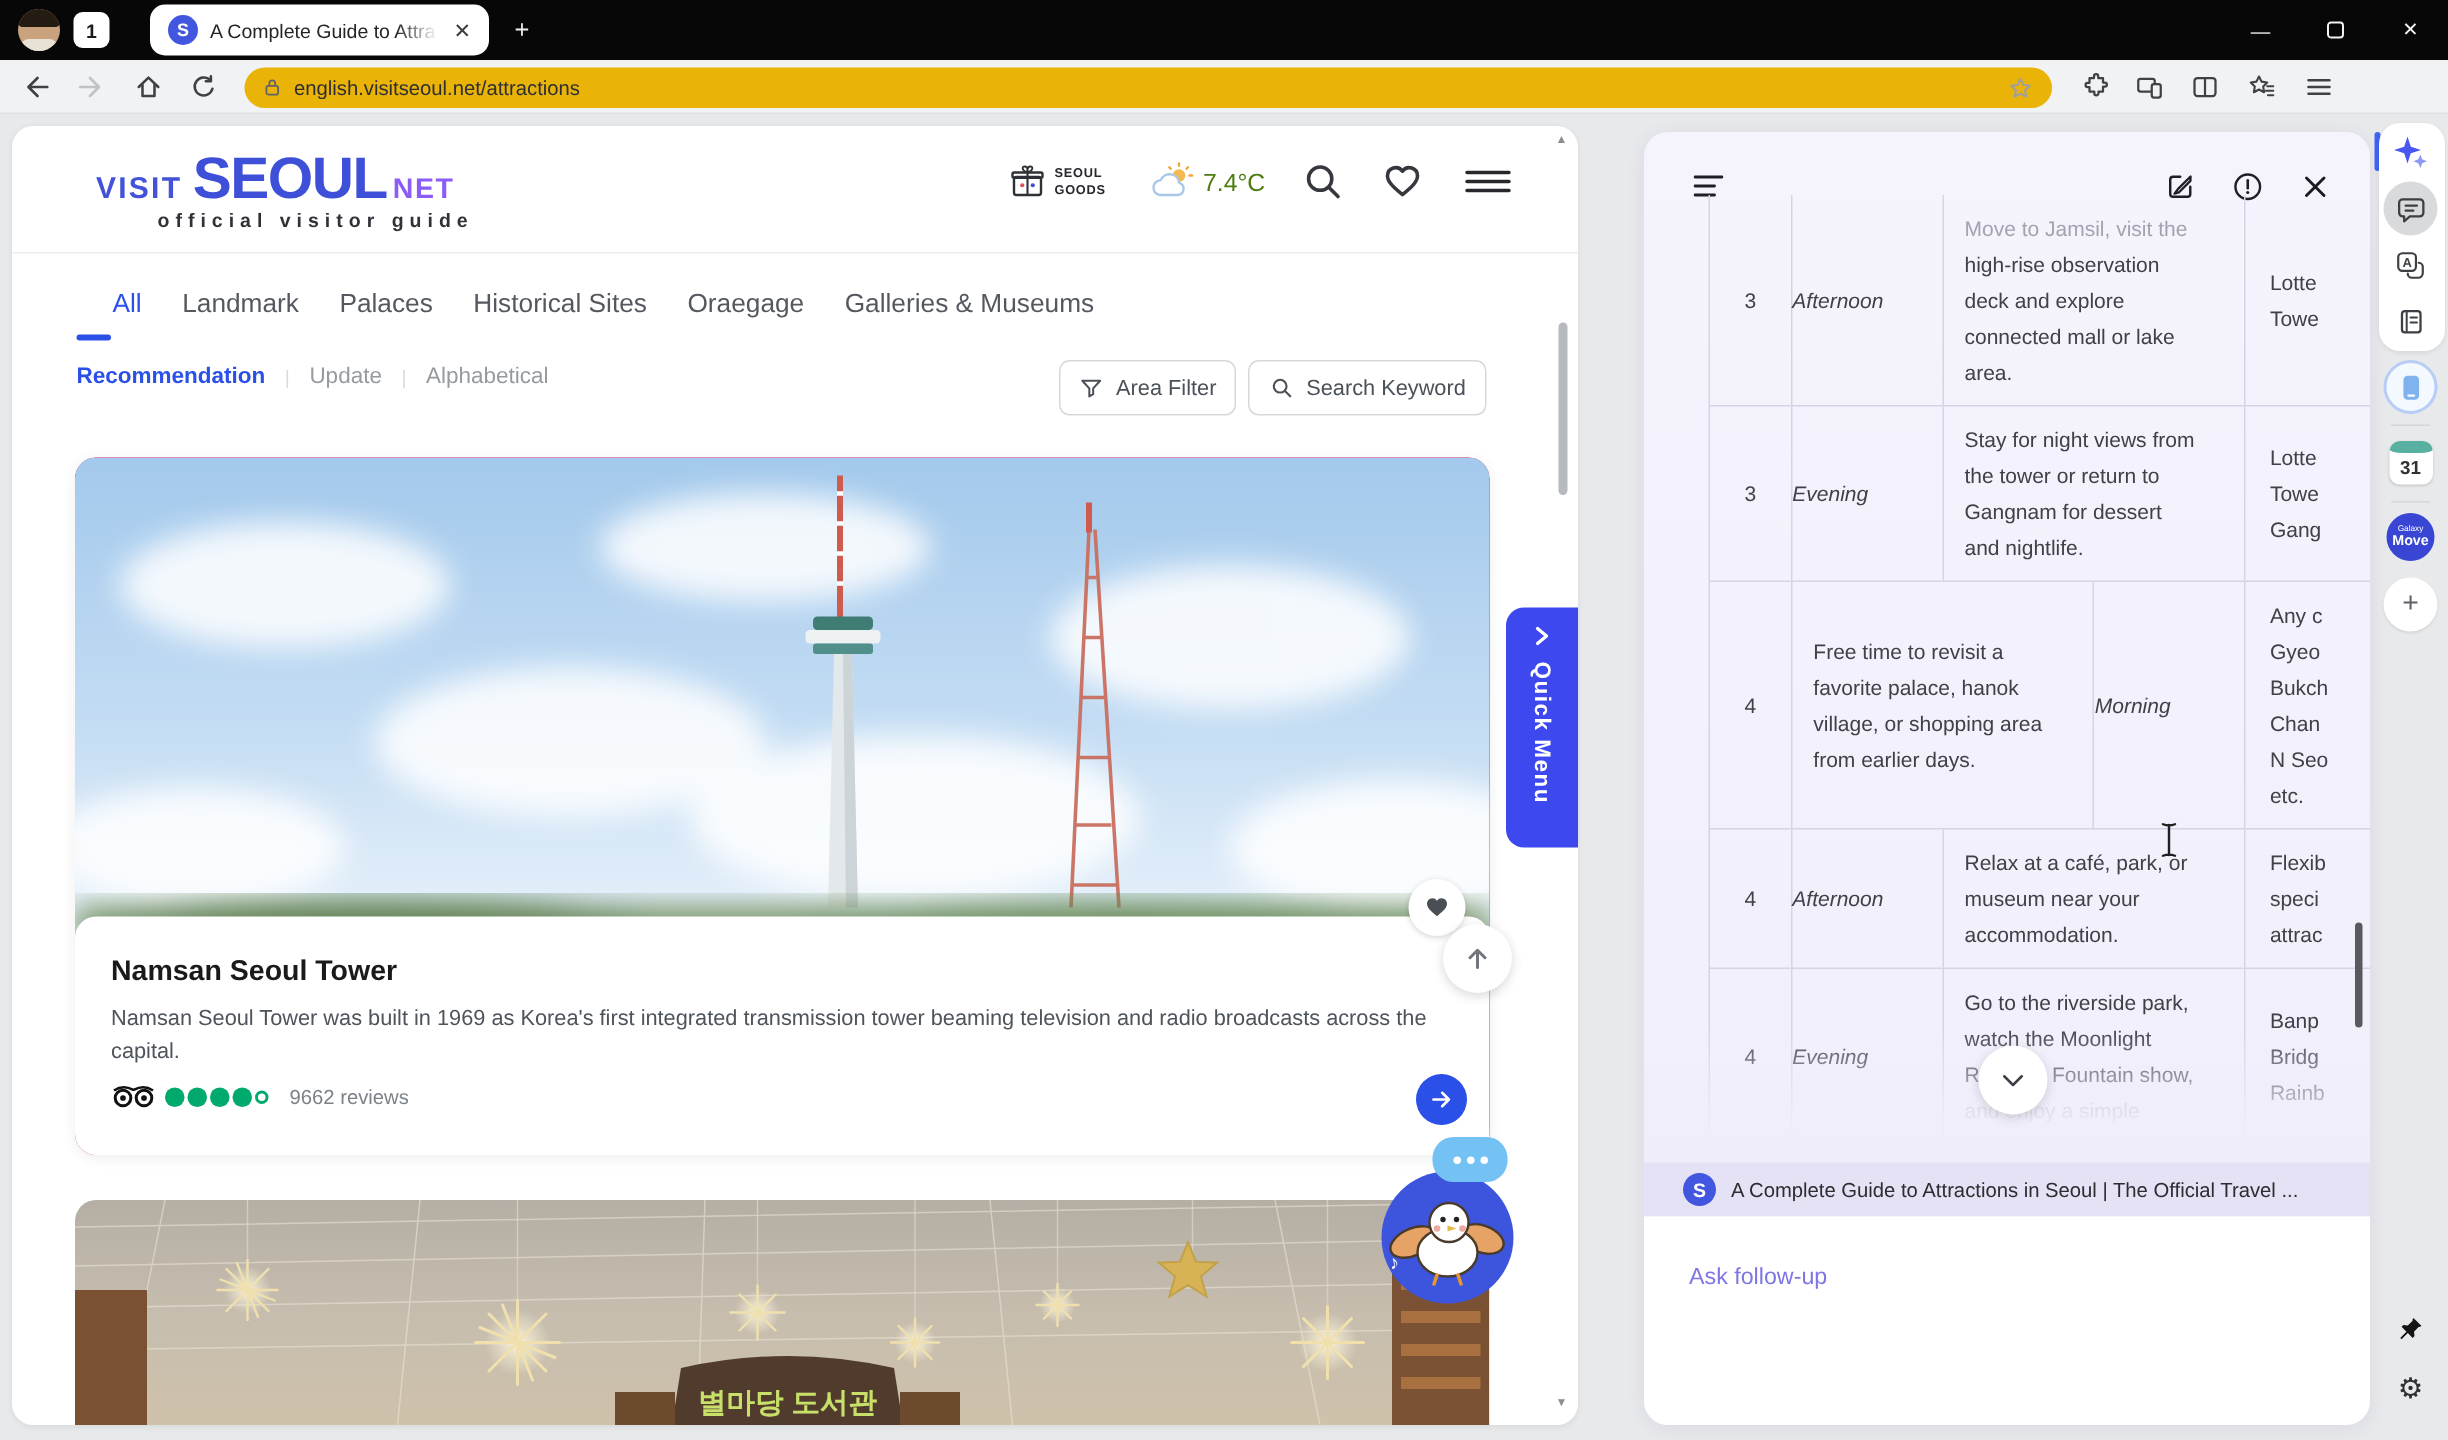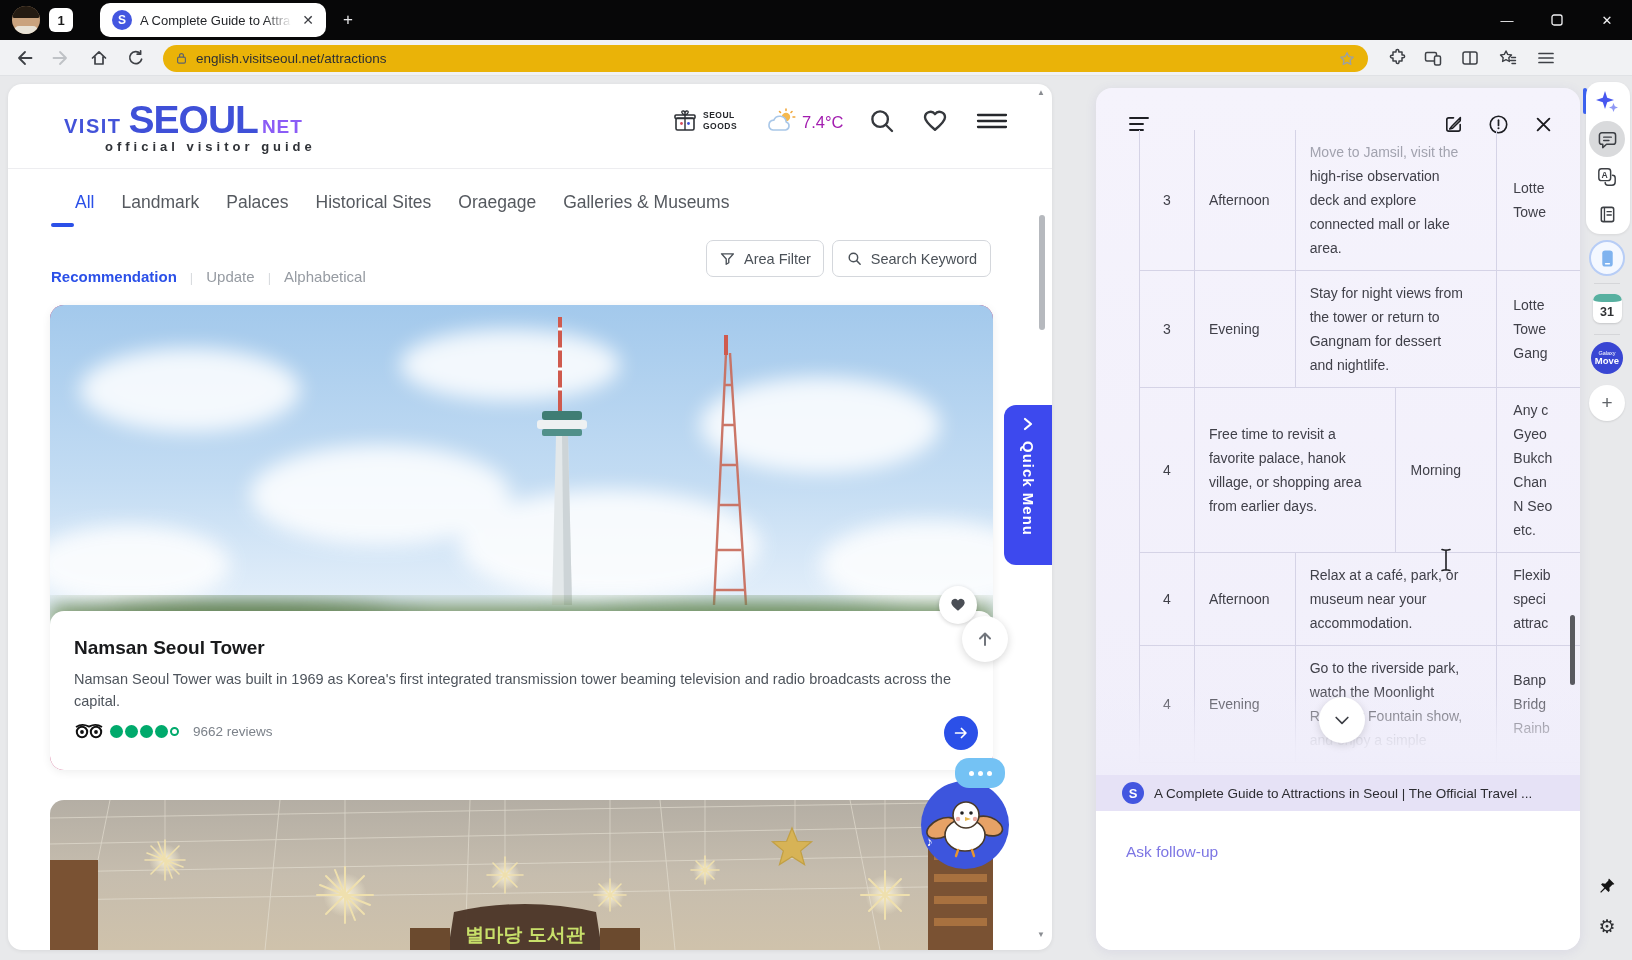--- a/index.html
+++ b/index.html
@@ -37,27 +37,27 @@
     overflow:hidden;box-shadow:0 1px 4px rgba(0,0,0,.07);}
   .logo-row{position:absolute;left:56px;top:14px;display:flex;align-items:baseline;white-space:nowrap;}
   .lg-visit{font-size:20px;font-weight:800;letter-spacing:1.5px;color:#4353d9;}
   .lg-seoul{font-size:39px;font-weight:900;letter-spacing:-1px;color:#3f50d8;margin-left:7px;}
   .lg-net{font-size:19px;font-weight:800;letter-spacing:1px;color:#8b5cf6;margin-left:4px;}
   .lg-tag{position:absolute;left:97px;top:55px;font-size:13px;letter-spacing:4px;color:#2f3237;font-weight:600;}
   .hdr-ico{position:absolute;top:22px;display:flex;align-items:center;justify-content:center;}
   .goods{position:absolute;left:664px;top:24px;display:flex;align-items:center;gap:5px;}
   .goods-txt{font-size:8.5px;font-weight:800;letter-spacing:.5px;color:#26282c;line-height:1.25;}
   .weather{position:absolute;left:758px;top:24px;display:flex;align-items:center;gap:4px;}
-  .temp{font-size:16.5px;color:#a21caf;}
+  .temp{font-size:16.5px;color:#4d7c0f;}
   .hdr-divider{position:absolute;left:0;top:84px;width:1044px;height:1px;background:#ededf0;}
 
   .nav{position:absolute;left:43px;top:108px;display:flex;gap:27px;font-size:17.5px;color:#55595f;}
   .nav .active{color:#2b50e8;margin-left:24px;}
   .nav-underline{position:absolute;left:43px;top:139px;width:23px;height:3.5px;background:#2b50e8;border-radius:2px;}
-  .sort{position:absolute;left:43px;top:184px;display:flex;gap:13px;font-size:15px;color:#969ba2;align-items:flex-end;}
+  .sort{position:absolute;left:43px;top:158px;display:flex;gap:13px;font-size:15px;color:#969ba2;align-items:flex-end;}
   .sort .active{color:#2b50e8;font-weight:600;}
   .sort .sep{color:#d8dbdf;font-size:13px;}
   .fbtn{position:absolute;top:156px;height:37px;border:1px solid #d4d7dc;border-radius:7px;background:#fff;
     display:flex;align-items:center;justify-content:center;gap:8px;font-size:14.5px;color:#4b5158;}
 
   .hero{position:absolute;left:42px;top:221px;width:943px;height:465px;border-radius:14px;overflow:hidden;
     background:#be185d;box-shadow:0 2px 10px rgba(0,0,0,.07);}
   .hero-img{position:absolute;left:0;top:0;width:943px;height:320px;}
   .hero-info{position:absolute;left:0;top:306px;width:943px;height:159px;background:#fff;border-radius:14px 14px 0 0;}
   .hero-title{position:absolute;left:24px;top:26px;font-size:19px;font-weight:700;color:#191a1c;}
@@ -91,21 +91,21 @@
   .pg-thumb{position:absolute;left:1031px;top:131px;width:6px;height:115px;background:#b6b9be;border-radius:3px;}
 
   
   .panel{position:absolute;left:1096px;top:88px;width:484px;height:862px;border-radius:16px;overflow:hidden;
     background:linear-gradient(180deg,#f5f3fc 0%,#f0eefa 100%);box-shadow:0 2px 12px rgba(90,80,170,.10);}
   .p-ico{position:absolute;top:25px;width:22px;height:22px;display:flex;align-items:center;justify-content:center;}
   .itable{position:absolute;left:43px;top:42px;width:500px;border-left:1px solid #d5d3e6;}
   .t-row{display:flex;border-bottom:1px solid #d5d3e6;align-items:stretch;}
   .cell{display:flex;flex-direction:column;justify-content:center;padding:10px 0;font-size:14px;color:#404049;line-height:24px;}
   .cell.day{width:54px;align-items:center;}
-  .cell.time{width:101px;border-left:1px solid #d5d3e6;padding-left:14px;}
+  .cell.time{width:101px;border-left:1px solid #d5d3e6;font-style:italic;}
   .cell.desc{width:202px;border-left:1px solid #d5d3e6;padding-left:14px;padding-right:12px;}
   .cell.loc{width:143px;border-left:1px solid #d5d3e6;padding-left:16px;}
   .cell span{display:block;white-space:pre-line;}
   .muted{color:#a2a3af;}
   .t-fade{position:absolute;left:0;top:596px;width:484px;height:92px;z-index:2;
     background:linear-gradient(180deg,rgba(240,238,250,0) 0%,rgba(240,238,250,.9) 70%,#efedfa 100%);}
   .chev-btn{position:absolute;left:223px;top:609px;width:46px;height:46px;border-radius:50%;background:#fff;z-index:3;
     box-shadow:0 2px 8px rgba(0,0,0,.15);display:flex;align-items:center;justify-content:center;}
   .p-thumb{position:absolute;left:474px;top:527px;width:5px;height:70px;background:#595a60;border-radius:3px;z-index:4;}
   .srcbar{position:absolute;left:0;top:687px;width:484px;height:36px;background:#e6e2f6;display:flex;align-items:center;

